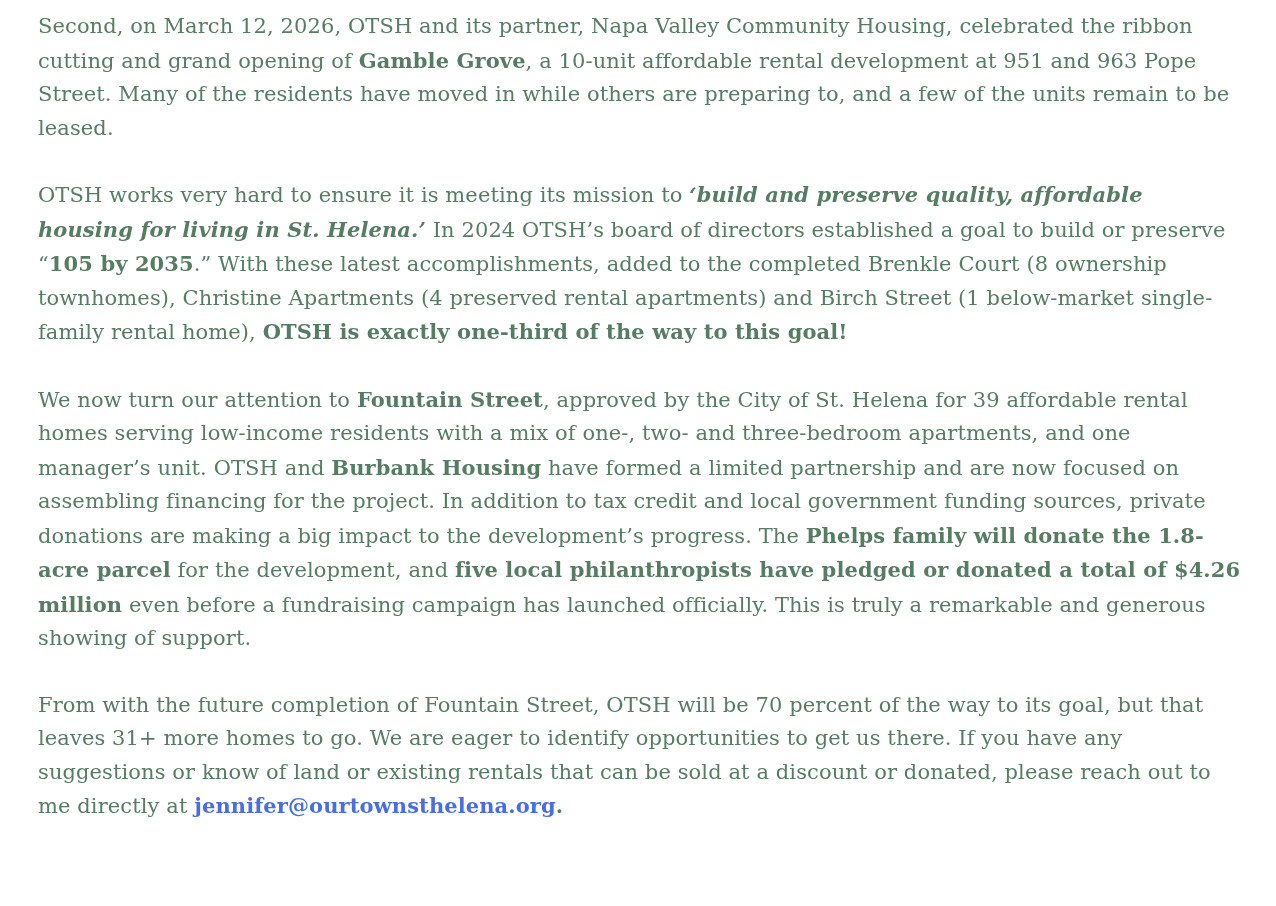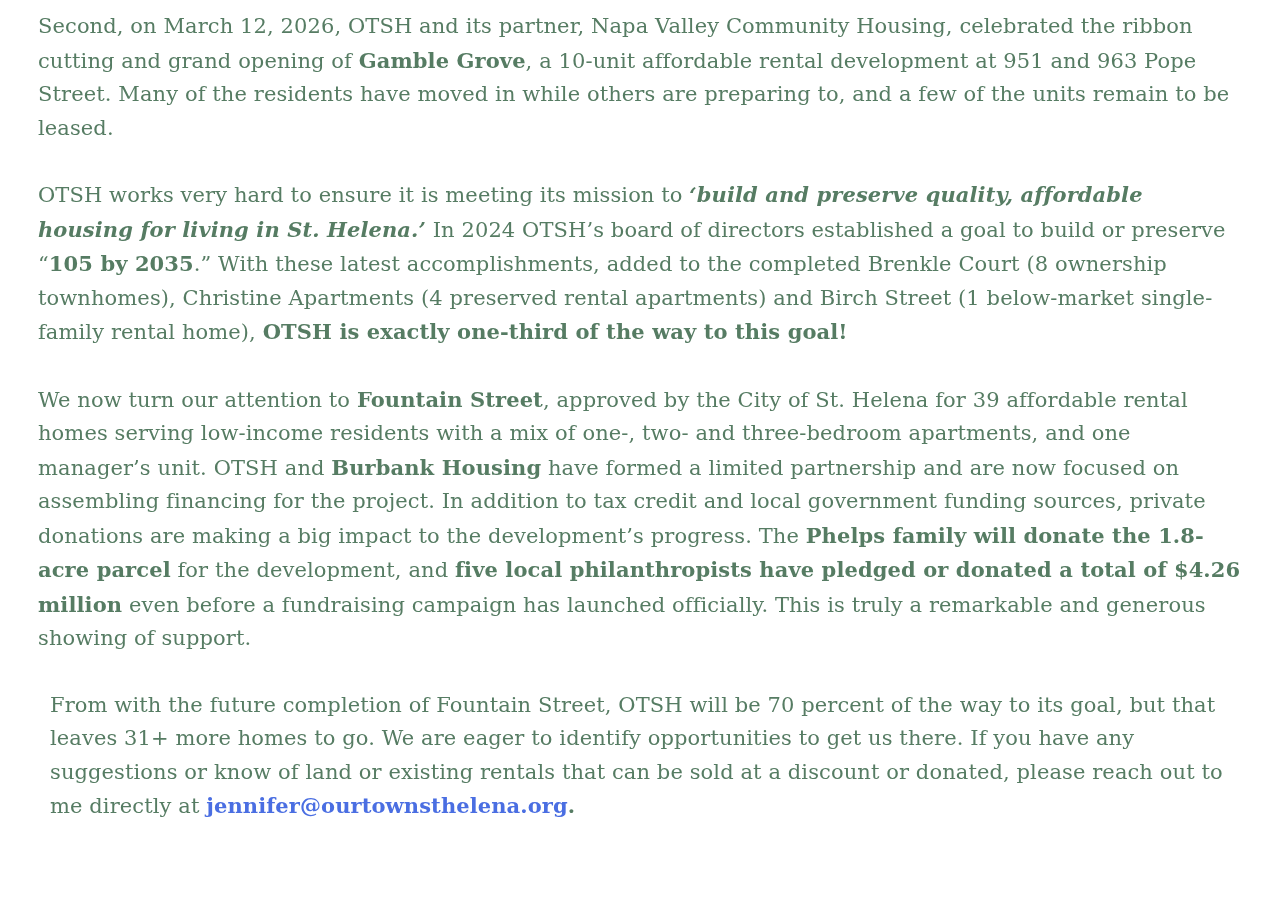--- a/index.html
+++ b/index.html
@@ -21,21 +21,21 @@
     box-sizing:border-box;
     width:1276px;
     padding:10px 34px 20px 38px;
   }
   .para{
     margin:0 0 33px 0;
     font-size:21px;
     line-height:33.5px;
     letter-spacing:0.1px;
   }
-  .para:last-child{margin-bottom:0;margin-left:12px;}
+  .para:last-child{margin-bottom:0;}
   .b{font-weight:bold;}
   .i{font-style:italic;}
   a.email{
     color:var(--link-color);
     text-decoration:none;
   }
 </style>
 </head>
 <body>
 

